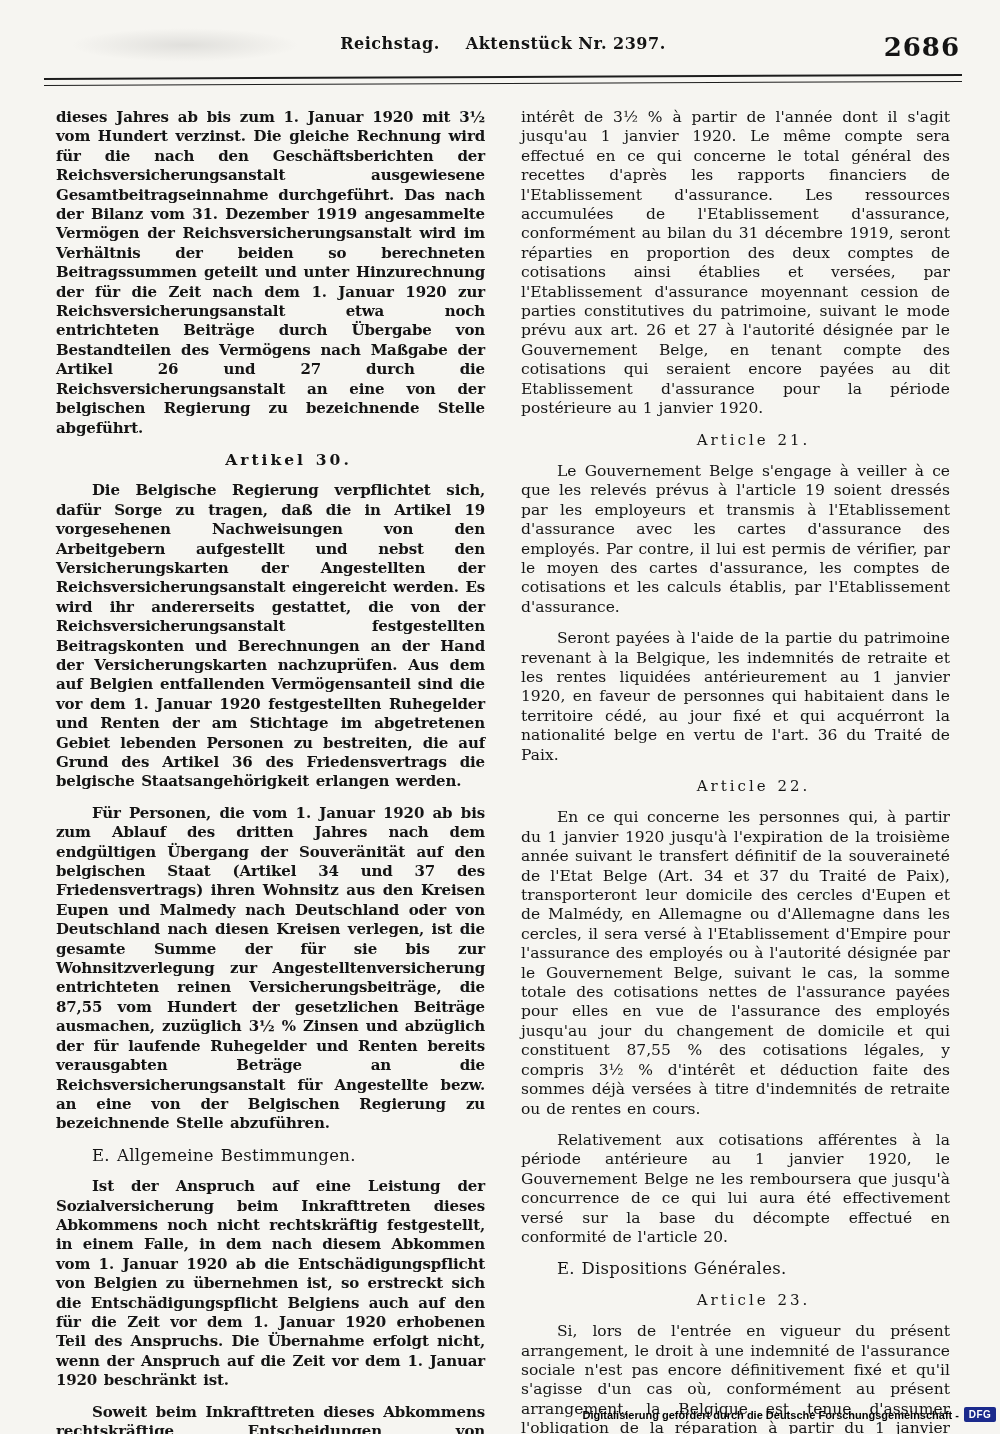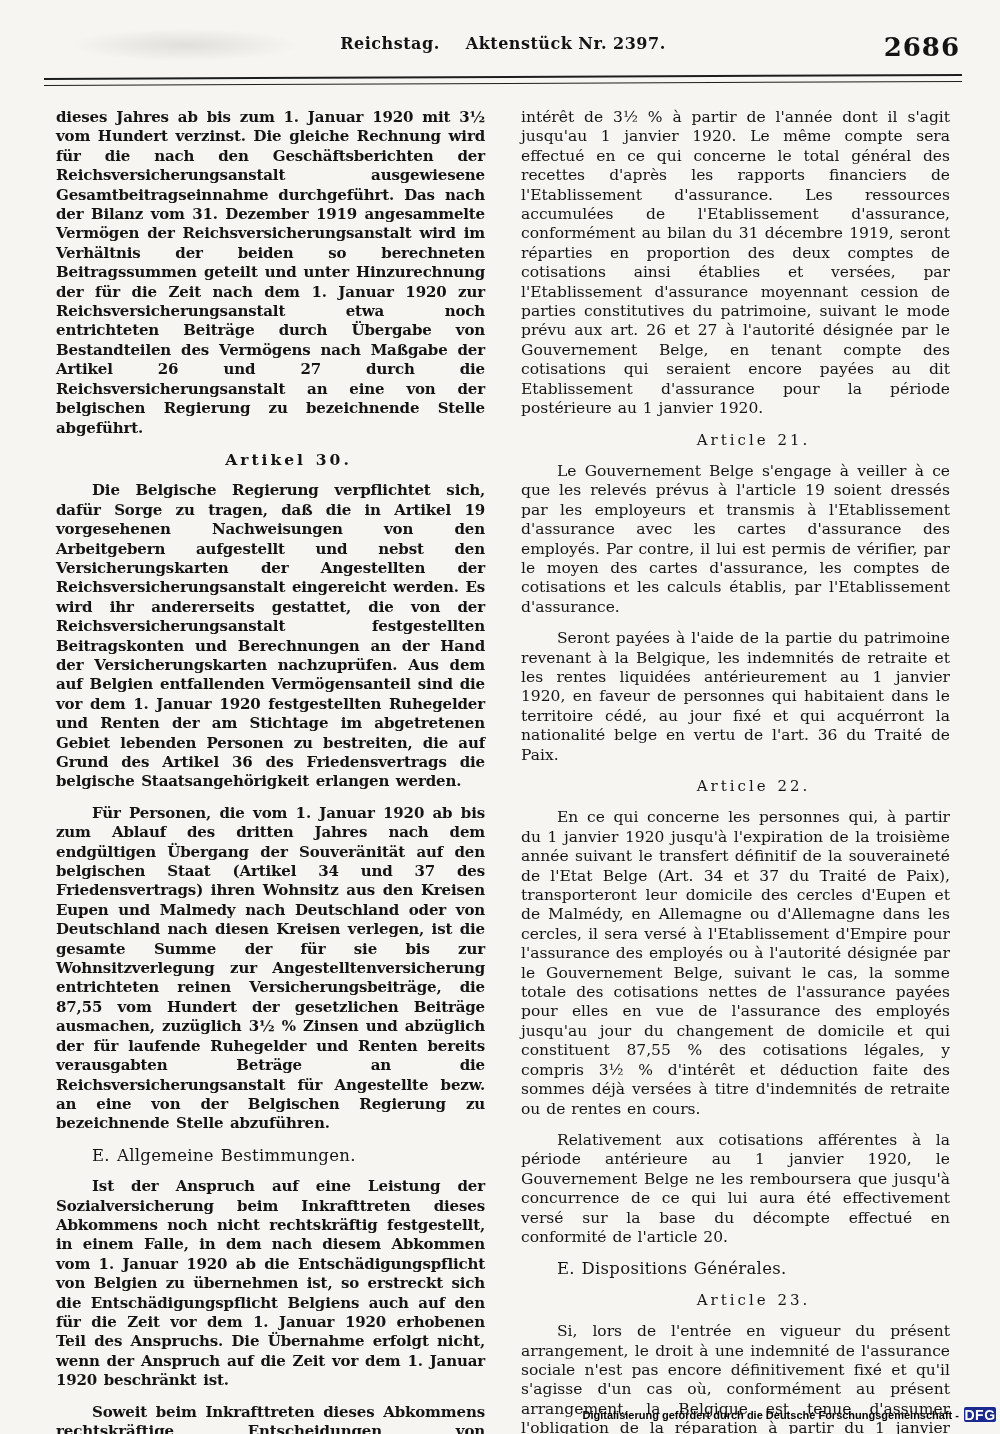--- a/index.html
+++ b/index.html
@@ -69,21 +69,21 @@
   .footer{
     position:absolute;right:4px;bottom:12px;
     display:flex;align-items:center;gap:5px;
     font-family:"Liberation Sans","DejaVu Sans",sans-serif;
     font-size:11px;font-weight:700;color:#000;
   }
   .dfg-logo{
     display:inline-flex;align-items:center;justify-content:center;
     width:32px;height:15px;border-radius:2px;
     background:#1b2a8c;color:#fff;
-    font-size:14px;font-weight:700;letter-spacing:.5px;
+    font-size:10px;font-weight:700;letter-spacing:.5px;
     font-family:"Liberation Sans",sans-serif;
   }
 </style>
 </head>
 <body>
 
 <div class="smudge"></div>
 
 <div class="page">
 

